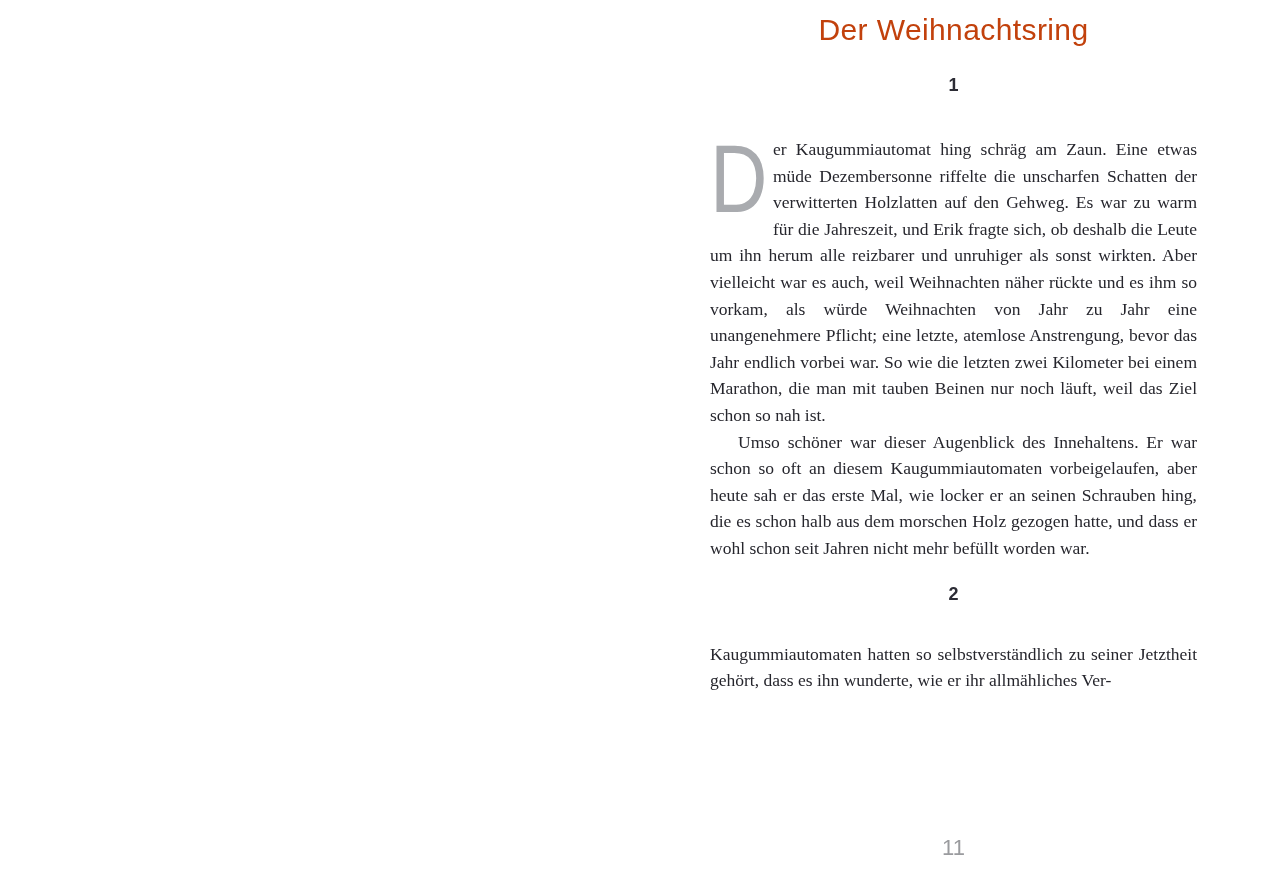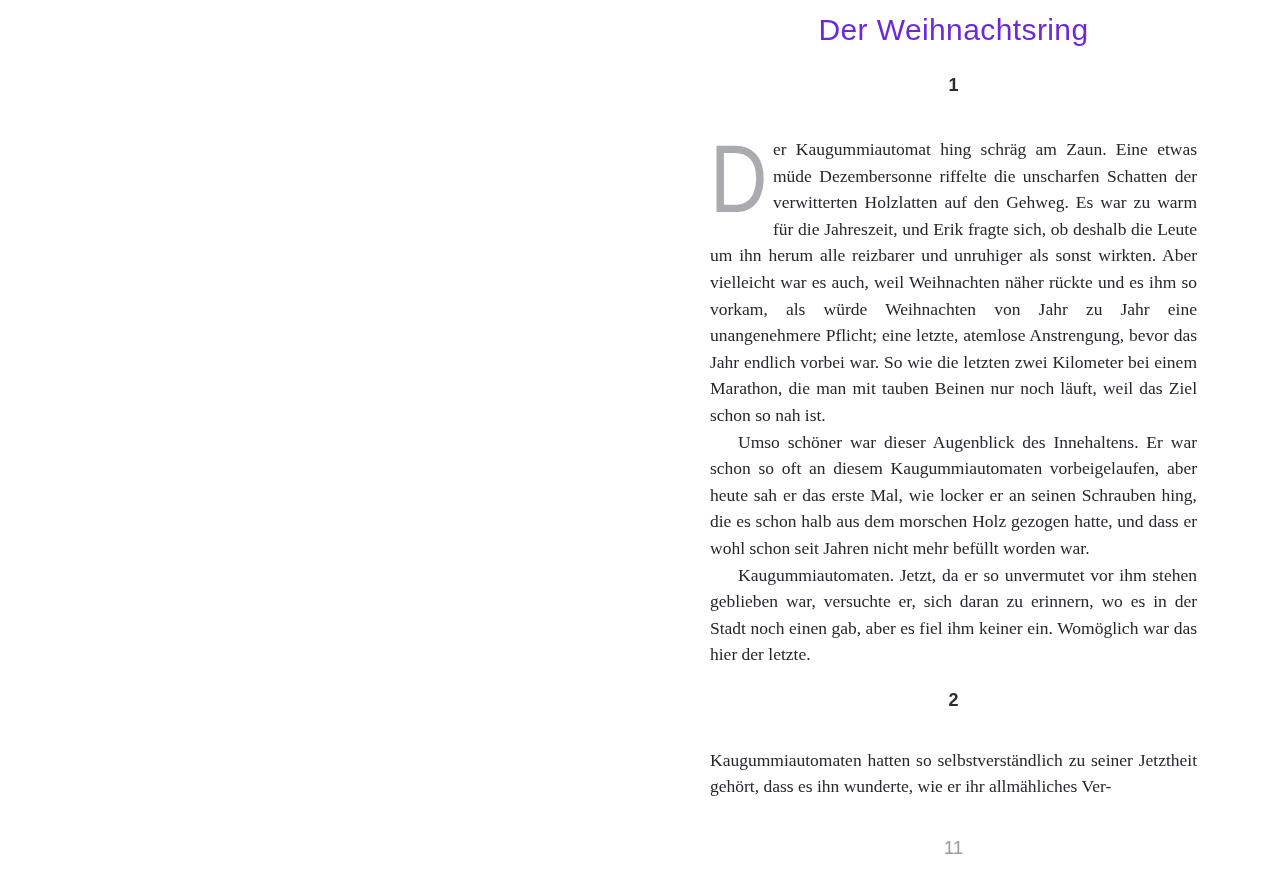--- a/index.html
+++ b/index.html
@@ -30,21 +30,21 @@
     height: 893px;
   }
   .chapter-title {
     margin-top: 13px;
     text-align: center;
     font-family: "Liberation Sans", sans-serif;
     font-weight: 400;
     font-size: 30px;
     line-height: 34px;
     letter-spacing: 0.4px;
-    color: #6d28d9;
+    color: #c2410c;
   }
   .section-number {
     text-align: center;
     font-family: "Liberation Sans", sans-serif;
     font-weight: 700;
     font-size: 18px;
     line-height: 20px;
     color: #2c2c35;
   }
   #section-number-1 { margin-top: 28px; }
@@ -73,21 +73,21 @@
     transform: scaleX(0.82);
     transform-origin: 0 0;
   }
   .page-number {
     position: absolute;
     left: 0;
     top: 838px;
     width: 100%;
     text-align: center;
     font-family: "Liberation Sans", sans-serif;
-    font-size: 19px;
+    font-size: 22px;
     line-height: 20px;
     color: #9a9b9e;
   }
 </style>
 </head>
 <body>
 
 <div class="spread">
 
   <div class="left-page"></div>
@@ -96,21 +96,20 @@
 
     <div class="chapter-title">Der Weihnachtsring</div>
 
     <div class="section-number" id="section-number-1">1</div>
 
     <div class="body-text body-1">
       <p>
         <span class="dropcap">D</span><span>er Kaugummiautomat hing schräg am Zaun. Eine etwas müde Dezembersonne riffelte die unscharfen Schatten der verwitterten Holzlatten auf den Gehweg. Es war zu warm für die Jahreszeit, und Erik fragte sich, ob deshalb die Leute um ihn herum alle reizbarer und unruhiger als sonst wirkten. Aber vielleicht war es auch, weil Weihnachten näher rückte und es ihm so vorkam, als würde Weihnachten von Jahr zu Jahr eine unangenehmere Pflicht; eine letzte, atemlose Anstrengung, bevor das Jahr endlich vorbei war. So wie die letzten zwei Kilometer bei einem Marathon, die man mit tauben Beinen nur noch läuft, weil das Ziel schon so nah ist.</span>
       </p>
       <p class="indent">Umso schöner war dieser Augenblick des Innehaltens. Er war schon so oft an diesem Kaugummiautomaten vorbeigelaufen, aber heute sah er das erste Mal, wie locker er an seinen Schrauben hing, die es schon halb aus dem morschen Holz gezogen hatte, und dass er wohl schon seit Jahren nicht mehr befüllt worden war.</p>
-      <p class="indent">Kaugummiautomaten. Jetzt, da er so unvermutet vor ihm stehen geblieben war, versuchte er, sich daran zu erinnern, wo es in der Stadt noch einen gab, aber es fiel ihm keiner ein. Womöglich war das hier der letzte.</p>
     </div>
 
     <div class="section-number" id="section-number-2">2</div>
 
     <div class="body-text body-2">
       <p>Kaugummiautomaten hatten so selbstverständlich zu seiner Jetzt­heit gehört, dass es ihn wunderte, wie er ihr allmähliches Ver-</p>
     </div>
 
     <div class="page-number">11</div>
 

